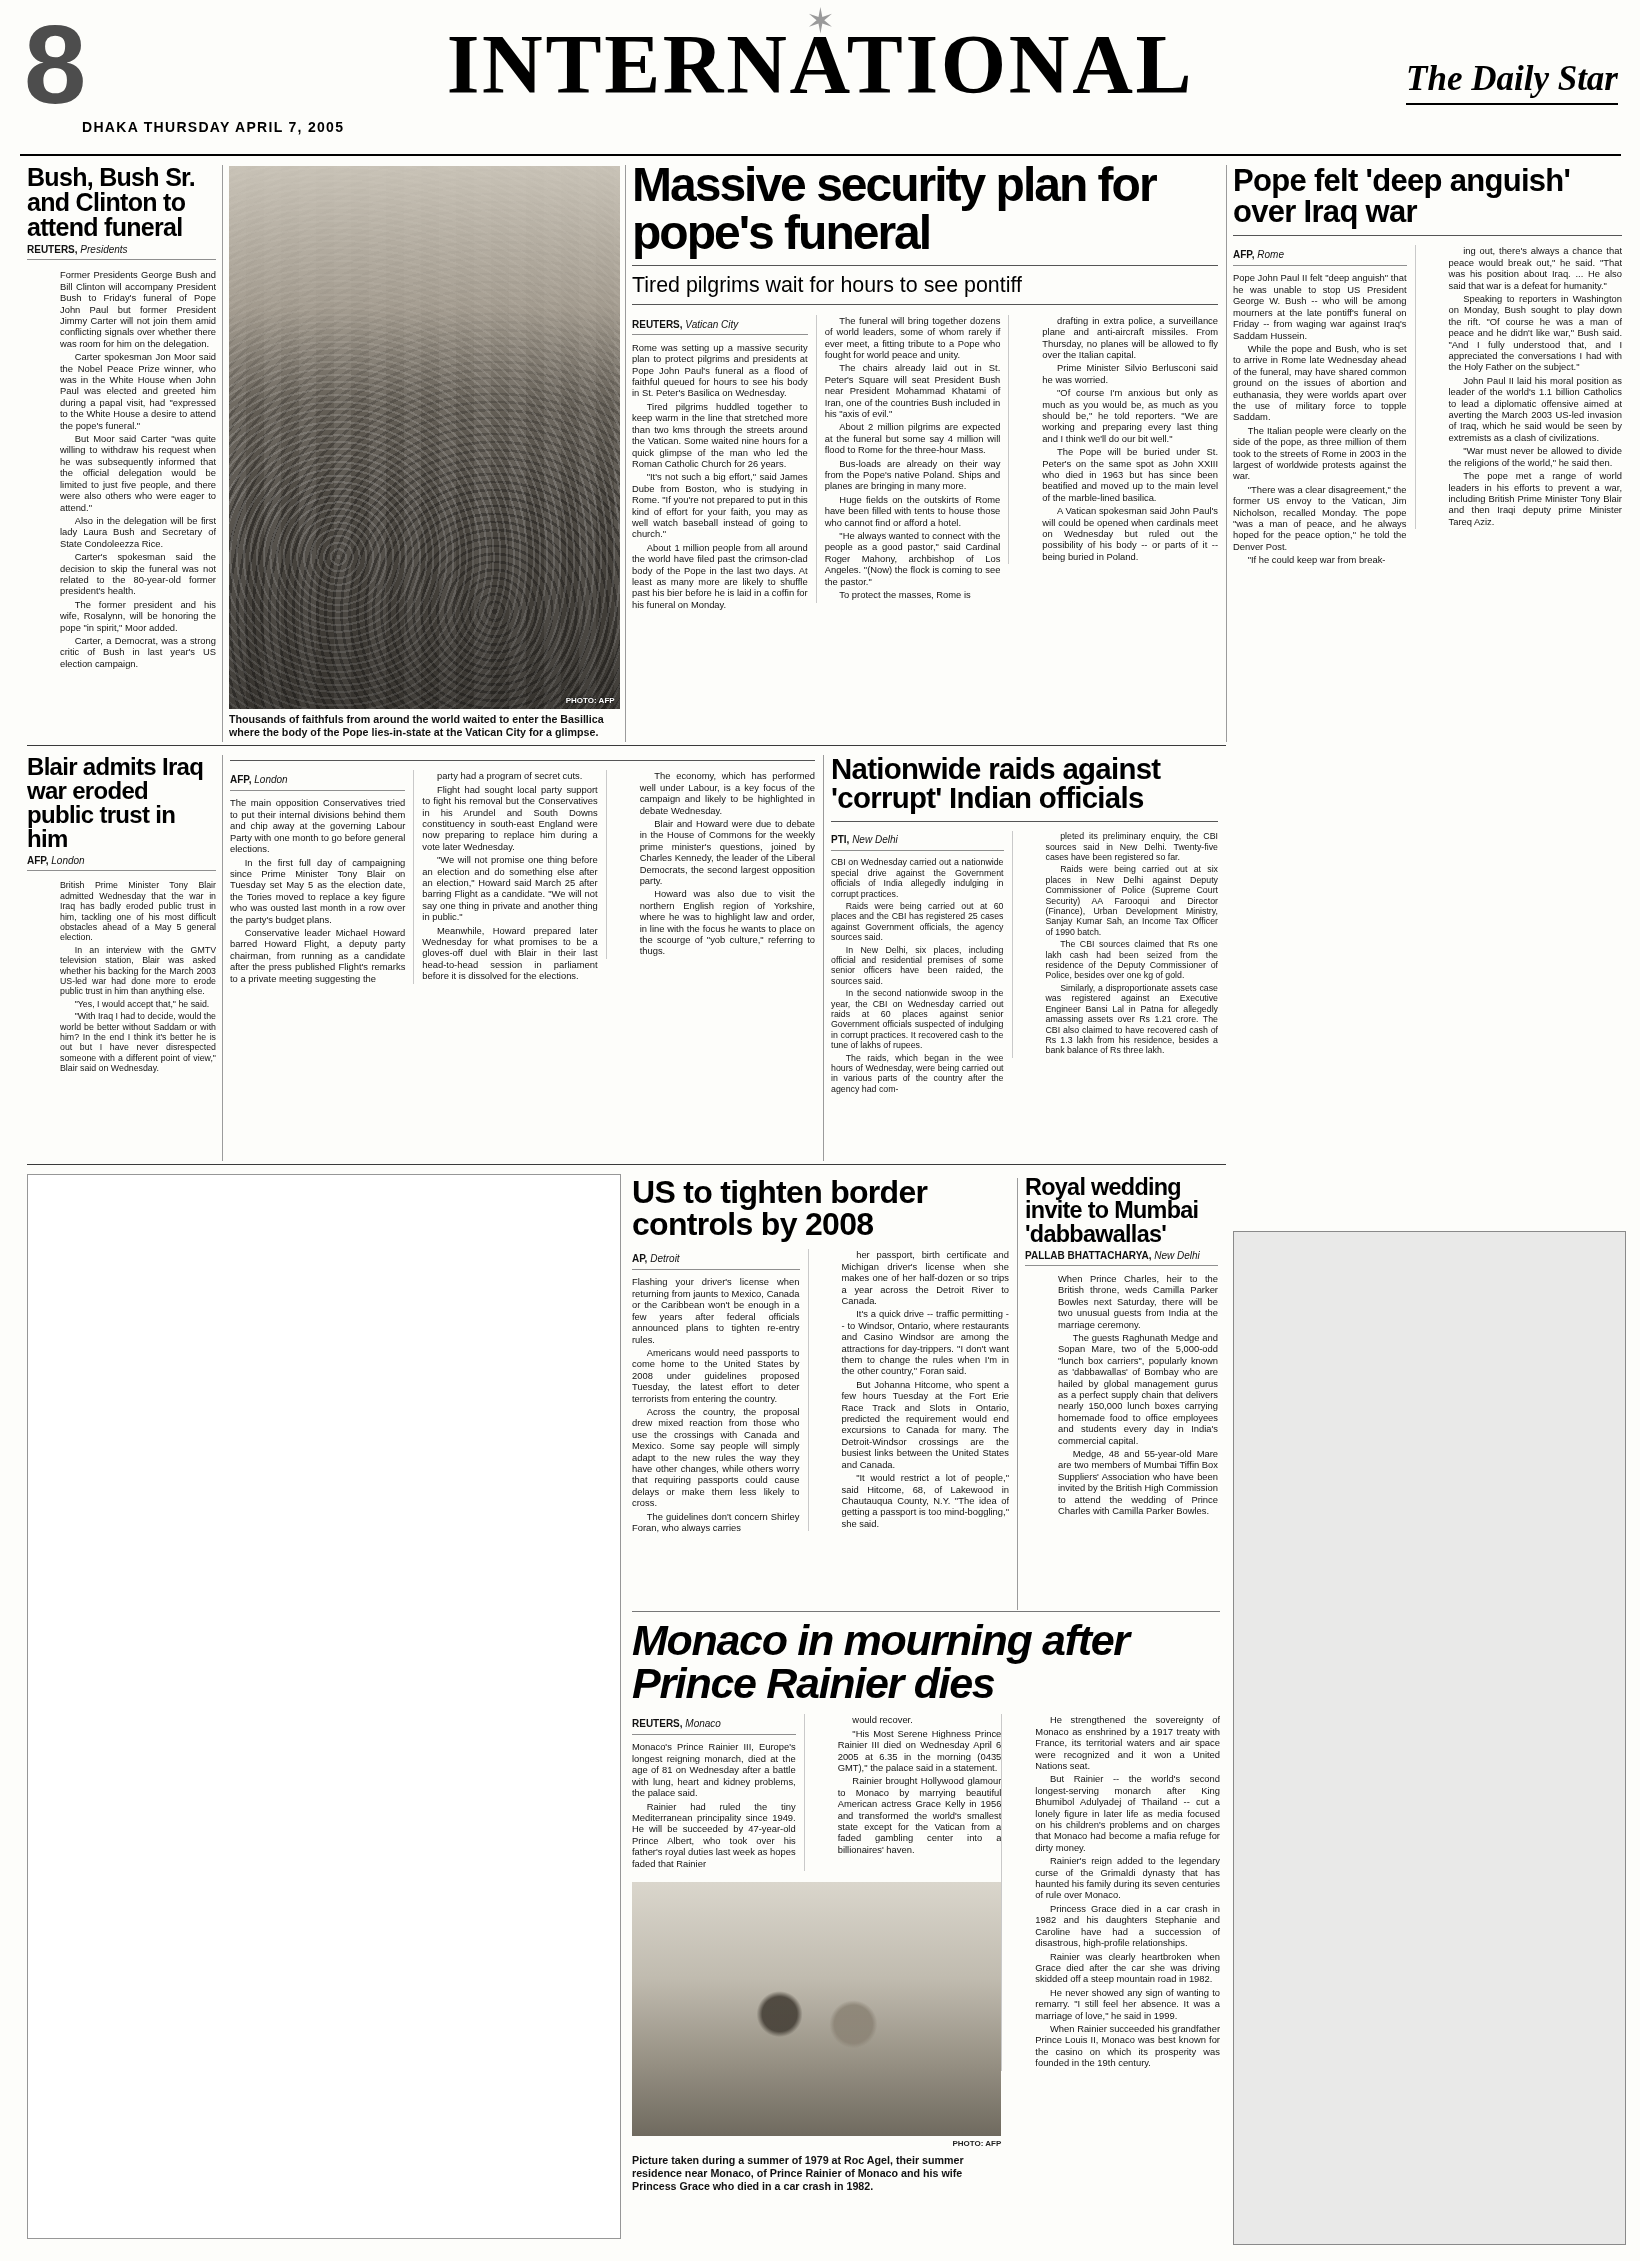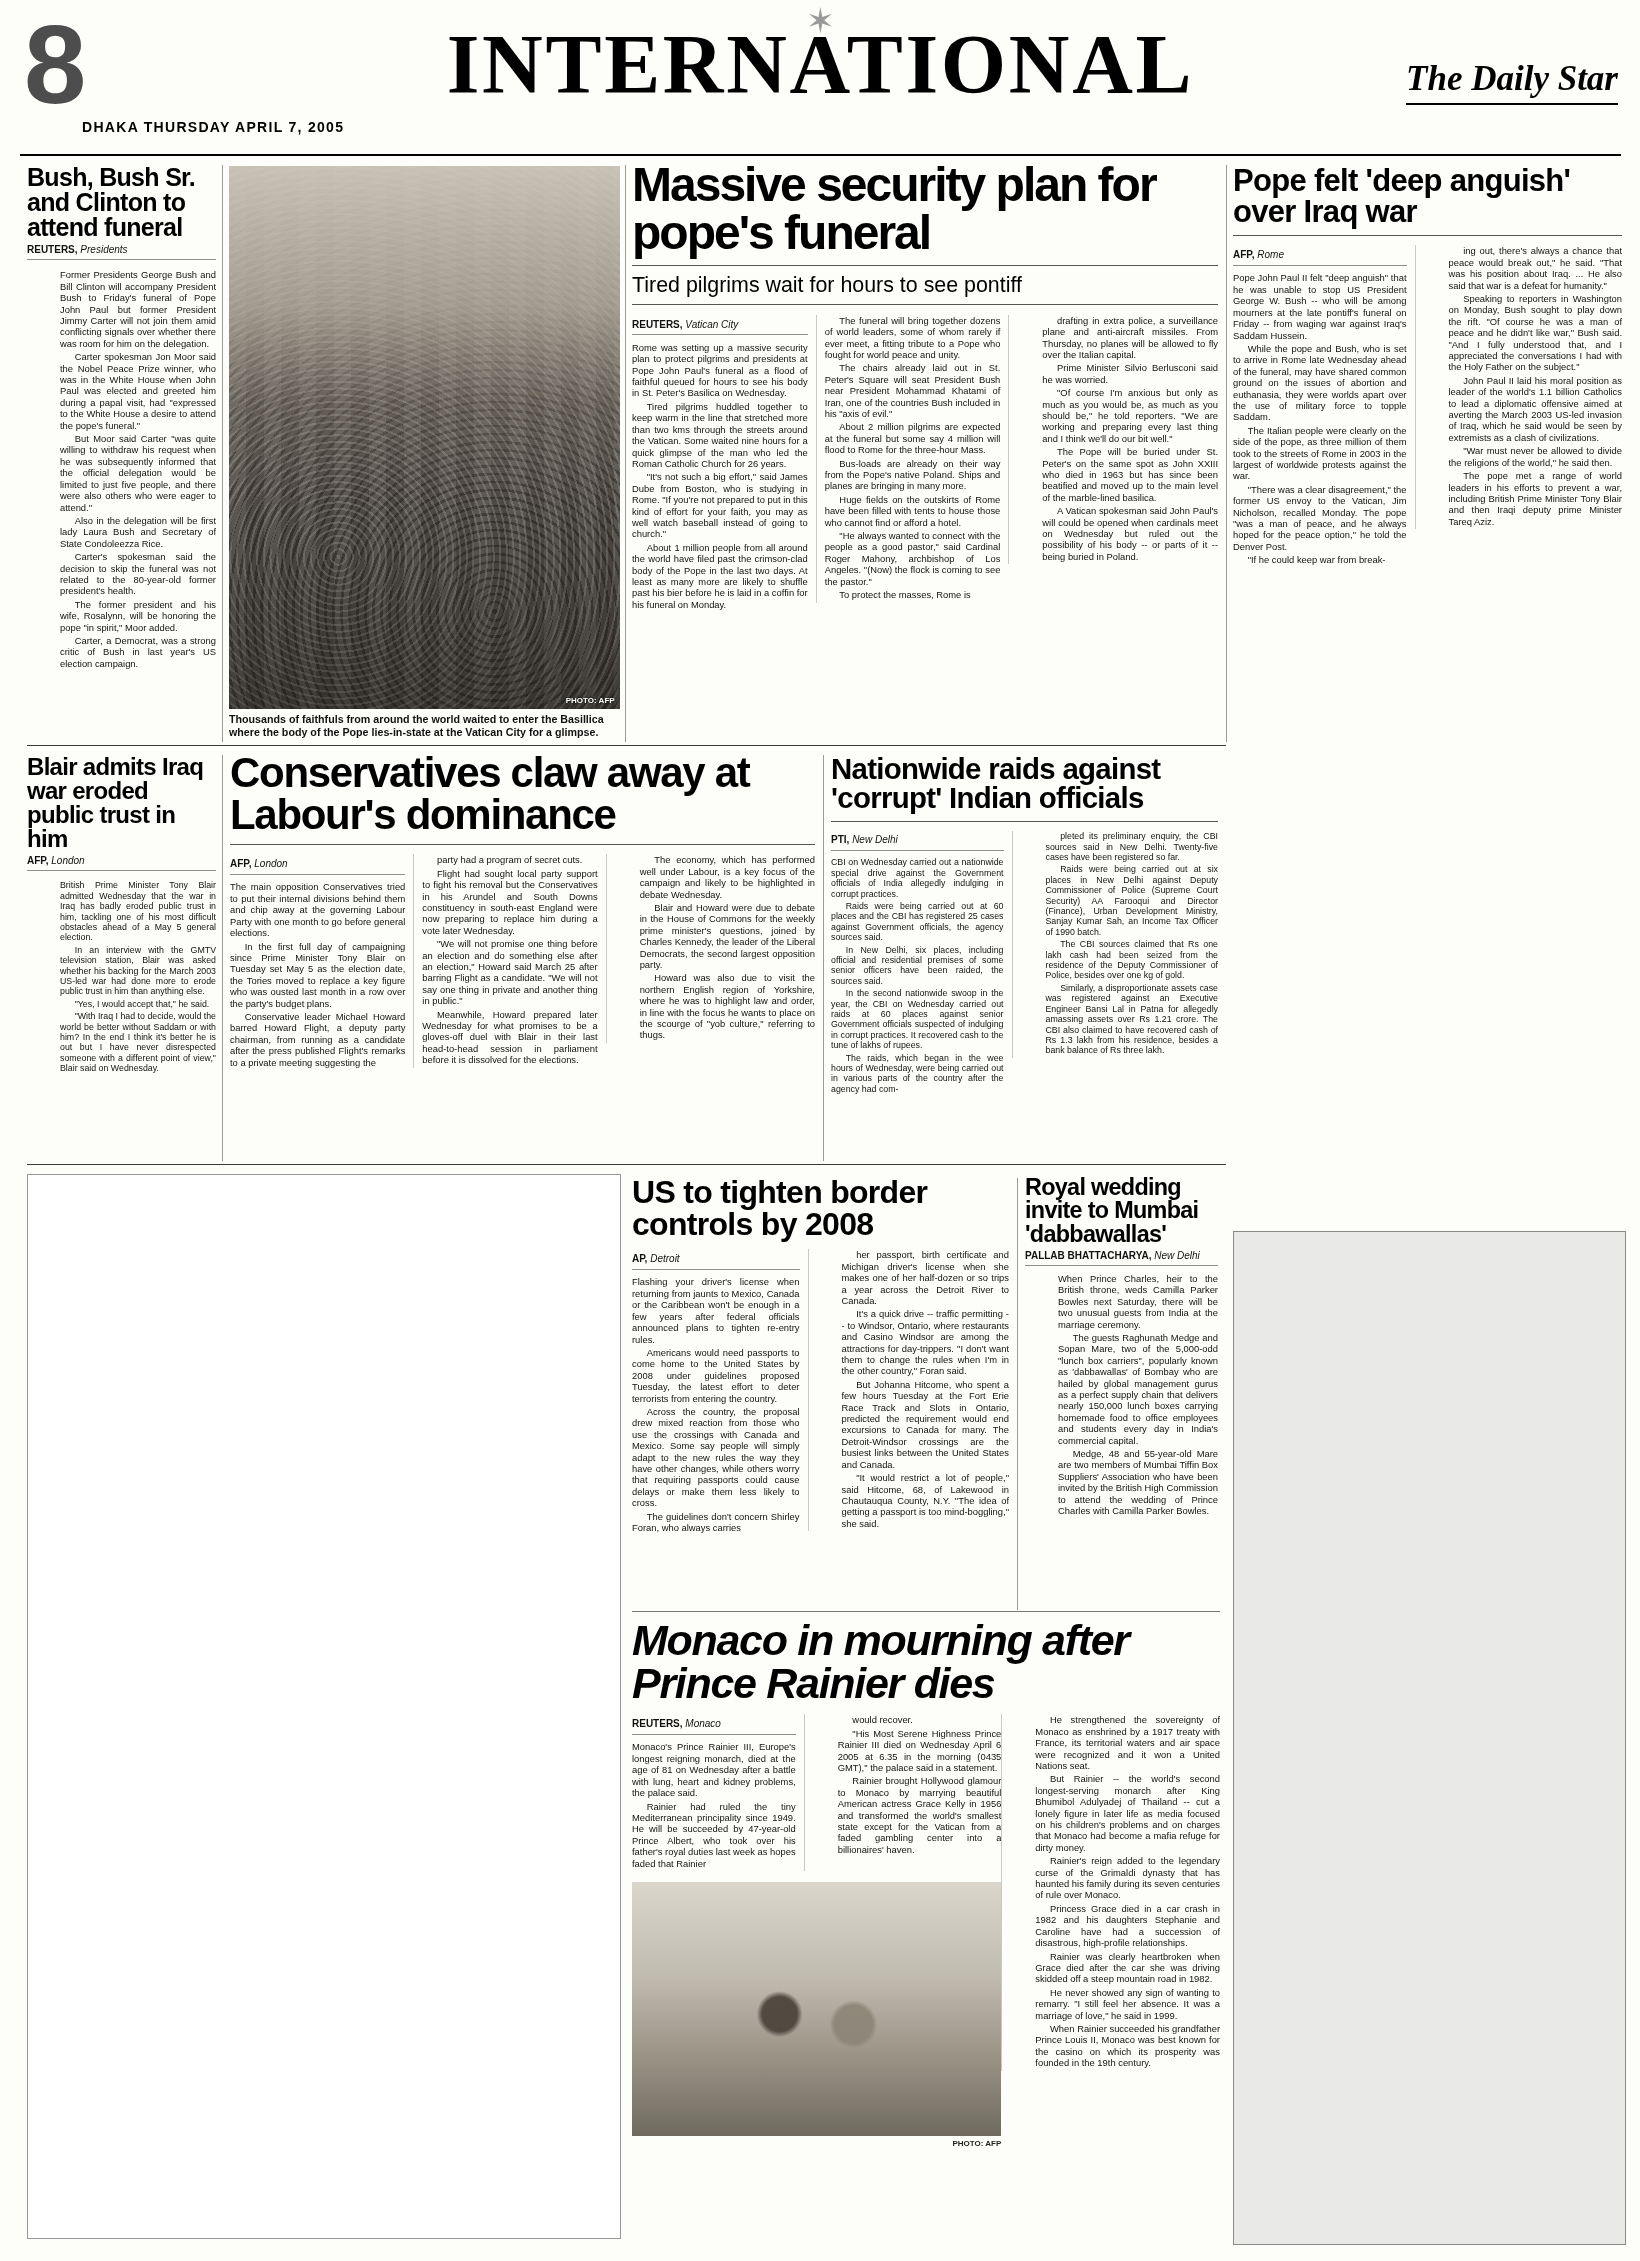--- a/index.html
+++ b/index.html
@@ -211,21 +211,20 @@
             <p>British Prime Minister Tony Blair admitted Wednesday that the war in Iraq has badly eroded public trust in him, tackling one of his most difficult obstacles ahead of a May 5 general election.</p>
             <p>In an interview with the GMTV television station, Blair was asked whether his backing for the March 2003 US-led war had done more to erode public trust in him than anything else.</p>
             <p>"Yes, I would accept that," he said.</p>
             <p>"With Iraq I had to decide, would the world be better without Saddam or with him? In the end I think it's better he is out but I have never disrespected someone with a different point of view," Blair said on Wednesday.</p>
           </div>
       </div>
     </div>
   </section>
 
   <section class="article" style="left:230px;top:752px;width:585px;height:410px;">
-    <h1 class="headline hl-63">Conservatives claw away at Labour's dominance</h1>
     <hr class="hrule">
     <div class="body">
       <div class="col">
         <div class="dateline">
           <span class="src">AFP,</span>
           <span class="loc">London</span>
         </div>
         <div class="colbody lead">
             <p>The main opposition Conservatives tried to put their internal divisions behind them and chip away at the governing Labour Party with one month to go before general elections.</p>
             <p>In the first full day of campaigning since Prime Minister Tony Blair on Tuesday set May 5 as the election date, the Tories moved to replace a key figure who was ousted last month in a row over the party's budget plans.</p>
@@ -342,20 +341,21 @@
           <div class="col">
             <div class="colbody">
                 <p>would recover.</p>
                 <p>"His Most Serene Highness Prince Rainier III died on Wednesday April 6 2005 at 6.35 in the morning (0435 GMT)," the palace said in a statement.</p>
                 <p>Rainier brought Hollywood glamour to Monaco by marrying beautiful American actress Grace Kelly in 1956 and transformed the world's smallest state except for the Vatican from a faded gambling center into a billionaires' haven.</p>
               </div>
           </div>
         </div>
         <div class="photo photo-monaco" style="margin-top:10.7px;"></div>
         <div class="credit">PHOTO: AFP</div>
+        <div class="caption">Picture taken during a summer of 1979 at Roc Agel, their summer residence near Monaco, of Prince Rainier of Monaco and his wife Princess Grace who died in a car crash in 1982.</div>
       </div>
       <div class="col" style="flex:1 1 0; border-left:0.7px solid #c9c9c9;">
         <div class="colbody">
             <p>He strengthened the sovereignty of Monaco as enshrined by a 1917 treaty with France, its territorial waters and air space were recognized and it won a United Nations seat.</p>
             <p>But Rainier -- the world's second longest-serving monarch after King Bhumibol Adulyadej of Thailand -- cut a lonely figure in later life as media focused on his children's problems and on charges that Monaco had become a mafia refuge for dirty money.</p>
             <p>Rainier's reign added to the legendary curse of the Grimaldi dynasty that has haunted his family during its seven centuries of rule over Monaco.</p>
             <p>Princess Grace died in a car crash in 1982 and his daughters Stephanie and Caroline have had a succession of disastrous, high-profile relationships.</p>
             <p>Rainier was clearly heartbroken when Grace died after the car she was driving skidded off a steep mountain road in 1982.</p>
             <p>He never showed any sign of wanting to remarry. "I still feel her absence. It was a marriage of love," he said in 1999.</p>
             <p>When Rainier succeeded his grandfather Prince Louis II, Monaco was best known for the casino on which its prosperity was founded in the 19th century.</p>

